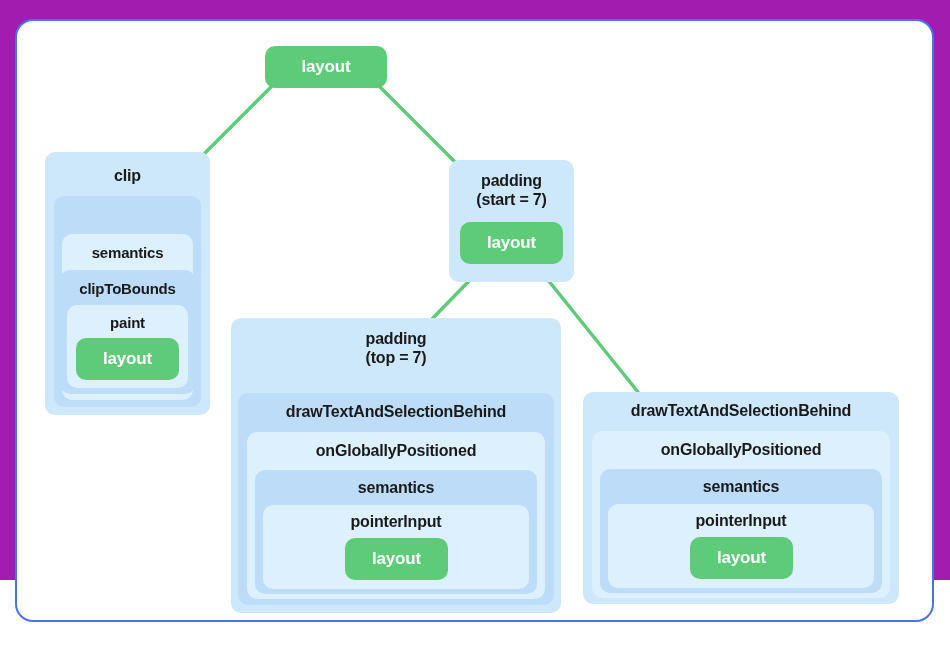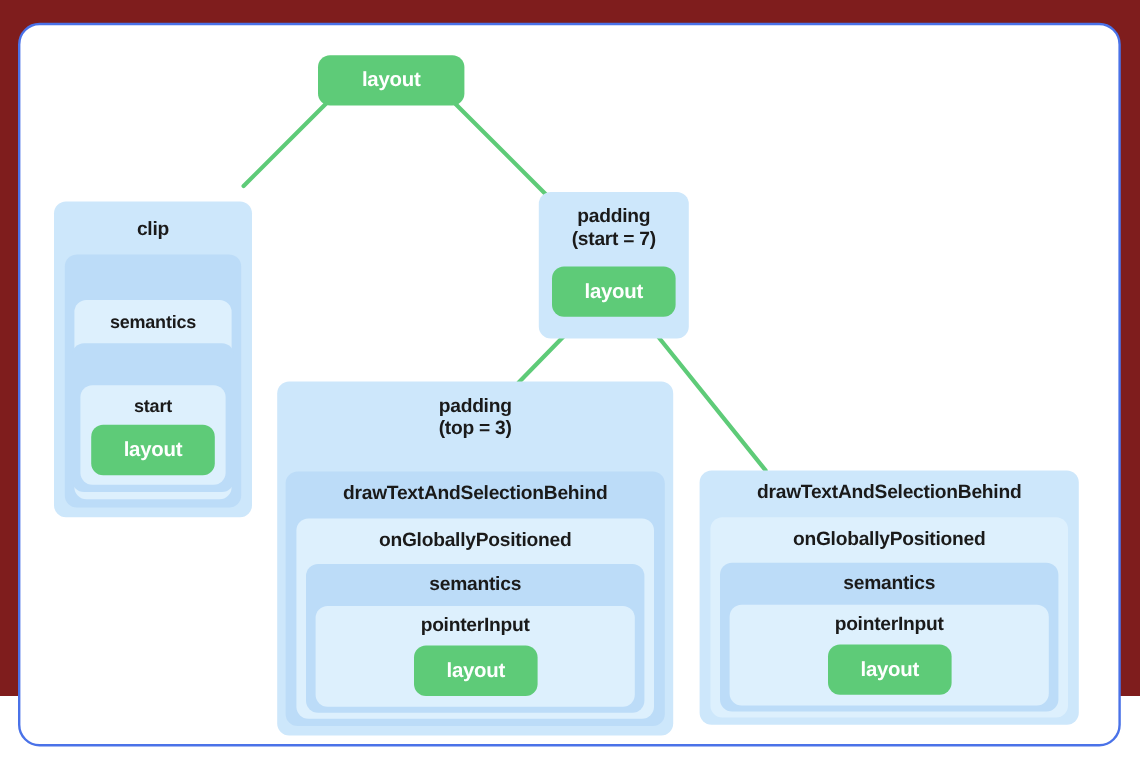--- a/index.html
+++ b/index.html
@@ -15,21 +15,21 @@
     overflow: hidden;
     position: relative;
   }
 
   #canvas {
     position: absolute;
     left: 0;
     top: 0;
     width: 950px;
     height: 580px;
-    background: #7f1d1d;
+    background: #a21caf;
   }
 
   
   #frame {
     position: absolute;
     left: 15px;
     top: 19px;
     width: 919px;
     height: 603px;
     box-sizing: border-box;
@@ -113,40 +113,43 @@
 
     <line x1="470" y1="280" x2="432" y2="319" stroke="#5ecb78" stroke-width="3.5" stroke-linecap="round"></line>
 
     <line x1="548" y1="280" x2="638" y2="392" stroke="#5ecb78" stroke-width="3.5" stroke-linecap="round"></line>
   </svg>
 
   <div class="leaf" style="left:265px; top:46px; width:122px; height:42px;">
     <span class="label">layout</span>
   </div>
 
-  <div class="node blue-a" style="left:45px; top:168px; width:165px; height:263px;">
+  <div class="node blue-a" style="left:45px; top:152px; width:165px; height:263px;">
     <div class="hdr" style="top:10px; height:28px;">
       <span class="label">clip</span>
     </div>
 
     <div class="node blue-b" style="left:9px; top:44px; width:147px; height:211px;">
       <div class="hdr" style="top:7px; height:26px;margin-top:39px;">
         <span class="label">size(40)</span>
       </div>
 
       <div class="node blue-c" style="left:8px; top:38px; width:131px; height:166px;">
         <div class="hdr" style="top:6px; height:25px;">
           <span class="label small">semantics</span>
         </div>
 
         <div class="node blue-b" style="left:-2px; top:36px; width:135px; height:124px;">
+          <div class="hdr" style="top:6px; height:25px;">
+            <span class="label small">clipToBounds</span>
+          </div>
 
           <div class="node blue-c" style="left:7px; top:35px; width:121px; height:83px;">
             <div class="hdr" style="top:5px; height:25px;">
-              <span class="label small">start</span>
+              <span class="label small">paint</span>
             </div>
 
             <div class="leaf" style="left:9px; top:33px; width:103px; height:42px;">
               <span class="label">layout</span>
             </div>
           </div>
         </div>
       </div>
     </div>
   </div>
@@ -158,21 +161,21 @@
     </div>
 
     <div class="leaf" style="left:11px; top:62px; width:103px; height:42px;">
       <span class="label">layout</span>
     </div>
   </div>
 
   <div class="node blue-a" style="left:231px; top:318px; width:330px; height:295px;">
     <div class="hdr two-line" style="top:9px; height:44px;">
       <span class="label">padding</span>
-      <span class="label">(top = 3)</span>
+      <span class="label">(top = 7)</span>
     </div>
 
     <div class="node blue-b" style="left:7px; top:75px; width:316px; height:212px;">
       <div class="hdr" style="top:6px; height:27px;">
         <span class="label">drawTextAndSelectionBehind</span>
       </div>
 
       <div class="node blue-c" style="left:9px; top:39px; width:298px; height:167px;">
         <div class="hdr" style="top:6px; height:26px;">
           <span class="label">onGloballyPositioned</span>

